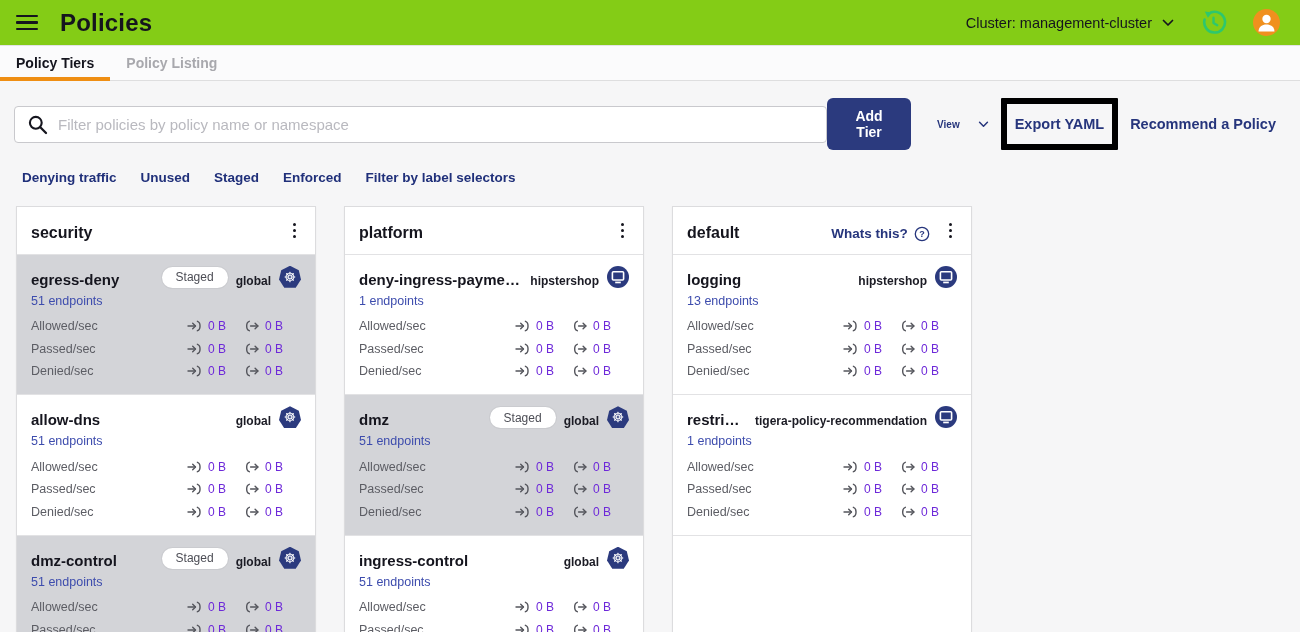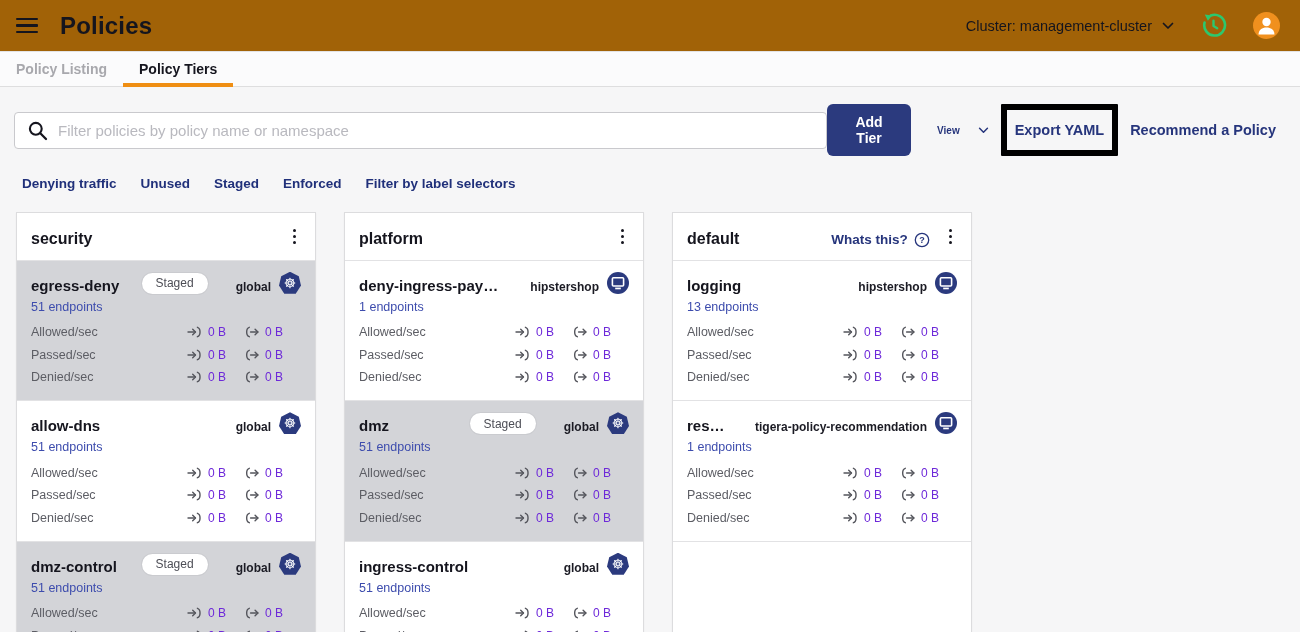--- a/index.html
+++ b/index.html
@@ -1,20 +1,20 @@
 <!DOCTYPE html>
 <html><head>
 <meta charset="utf-8">
 <style>
   * { margin:0; padding:0; box-sizing:border-box; }
   html,body { width:1300px; height:632px; overflow:hidden; background:#f6f6f7;
     font-family:"Liberation Sans","DejaVu Sans",sans-serif; color:#15151e; }
 
   
-  .app-header { height:52px; background:#a16207; border-bottom:1px solid #e3e3e5;
+  .app-header { height:46px; background:#84cc16; border-bottom:1px solid #e3e3e5;
     display:flex; align-items:center; padding:0 20px 0 14px; }
   .hamburger { display:flex; flex-direction:column; gap:4px; cursor:pointer; padding:4px 2px; }
   .hamburger i { display:block; width:22px; height:2.6px; background:#15151e; border-radius:1px; }
   .app-title { font-size:24px; font-weight:700; margin-left:20px; letter-spacing:.2px; }
   .header-right { margin-left:auto; display:flex; align-items:center; gap:26px; }
   .cluster-select { display:flex; align-items:center; gap:10px; font-size:14.5px; font-weight:500; cursor:pointer;margin-left:24px; }
   .avatar { width:27px; height:27px; border-radius:50%; background:#f0901e; overflow:hidden; cursor:pointer; }
 
   
   .tab-bar { height:35px; background:#fbfbfc; border-bottom:1px solid #dededf;
@@ -55,21 +55,21 @@
   .kebab { display:flex; flex-direction:column; gap:2.6px; padding:4px 5px; cursor:pointer; }
   .kebab i { width:3.2px; height:3.2px; border-radius:50%; background:#15151e; }
 
   .policy-card { padding:11px 14px 12px; border-top:1px solid #e2e2e4; background:#fff; cursor:pointer; }
   .policy-card.staged-bg { background:#d3d4d8; }
   .policy-top { display:flex; align-items:flex-end; gap:8px; }
   .policy-name { font-size:15px; font-weight:700; color:#15151e; white-space:nowrap; overflow:hidden;
     text-overflow:ellipsis; flex:1; }
   .staged-badge { background:#fff; color:#4c4d55; font-size:12px; border-radius:12px; padding:3.5px 14px;
     box-shadow:0 0 0 1px rgba(0,0,0,.04); white-space:nowrap; }
-  .policy-scope { font-size:12px; font-weight:700; color:#1b1b24; white-space:nowrap;margin-left:20px; }
+  .policy-scope { font-size:12px; font-weight:700; color:#1b1b24; white-space:nowrap; }
   .scope-icon { width:22px; height:22px; flex:0 0 22px; display:flex; align-items:center; justify-content:center; }
   .scope-icon.k8s { background:#2b3a7e; color:#fff; font-size:14px; line-height:1;
     font-family:"DejaVu Sans",sans-serif;
     clip-path:polygon(50% 0%, 90% 20%, 100% 62%, 76% 100%, 24% 100%, 0% 62%, 10% 20%); }
   .scope-icon.ns { background:#2b3a7e; border-radius:50%; }
   .endpoints-link { display:inline-block; margin-top:6px; font-size:12.5px; font-weight:500; color:#3d4cad;
     text-decoration:none; cursor:pointer; }
   .stats { margin-top:6px; }
   .stat-row { display:flex; align-items:center; height:22.5px; }
   .stat-label { font-size:12.5px; color:#5c5d64; flex:1; }
@@ -105,22 +105,22 @@
     <span class="avatar">
       <svg width="27" height="27" viewBox="0 0 27 27">
         <circle cx="13.5" cy="10" r="4.2" fill="#fff"></circle>
         <path d="M5.5 22.5c0-4.6 3.6-7 8-7s8 2.4 8 7" fill="#fff"></path>
       </svg>
     </span>
   </div>
 </header>
 
 <nav class="tab-bar">
+  <div class="tab active">Policy Tiers</div>
   <div class="tab">Policy Listing</div>
-  <div class="tab active">Policy Tiers</div>
 </nav>
 
 <div class="toolbar">
   <div class="search-box">
     <svg width="21" height="21" viewBox="0 0 21 21">
       <circle cx="8.8" cy="8.8" r="5.9" fill="none" stroke="#15151e" stroke-width="2.1"></circle>
       <path d="M13.3 13.3L19 19" stroke="#15151e" stroke-width="2.3" stroke-linecap="round"></path>
     </svg>
     <input type="text" placeholder="Filter policies by policy name or namespace" style="">
   </div>

